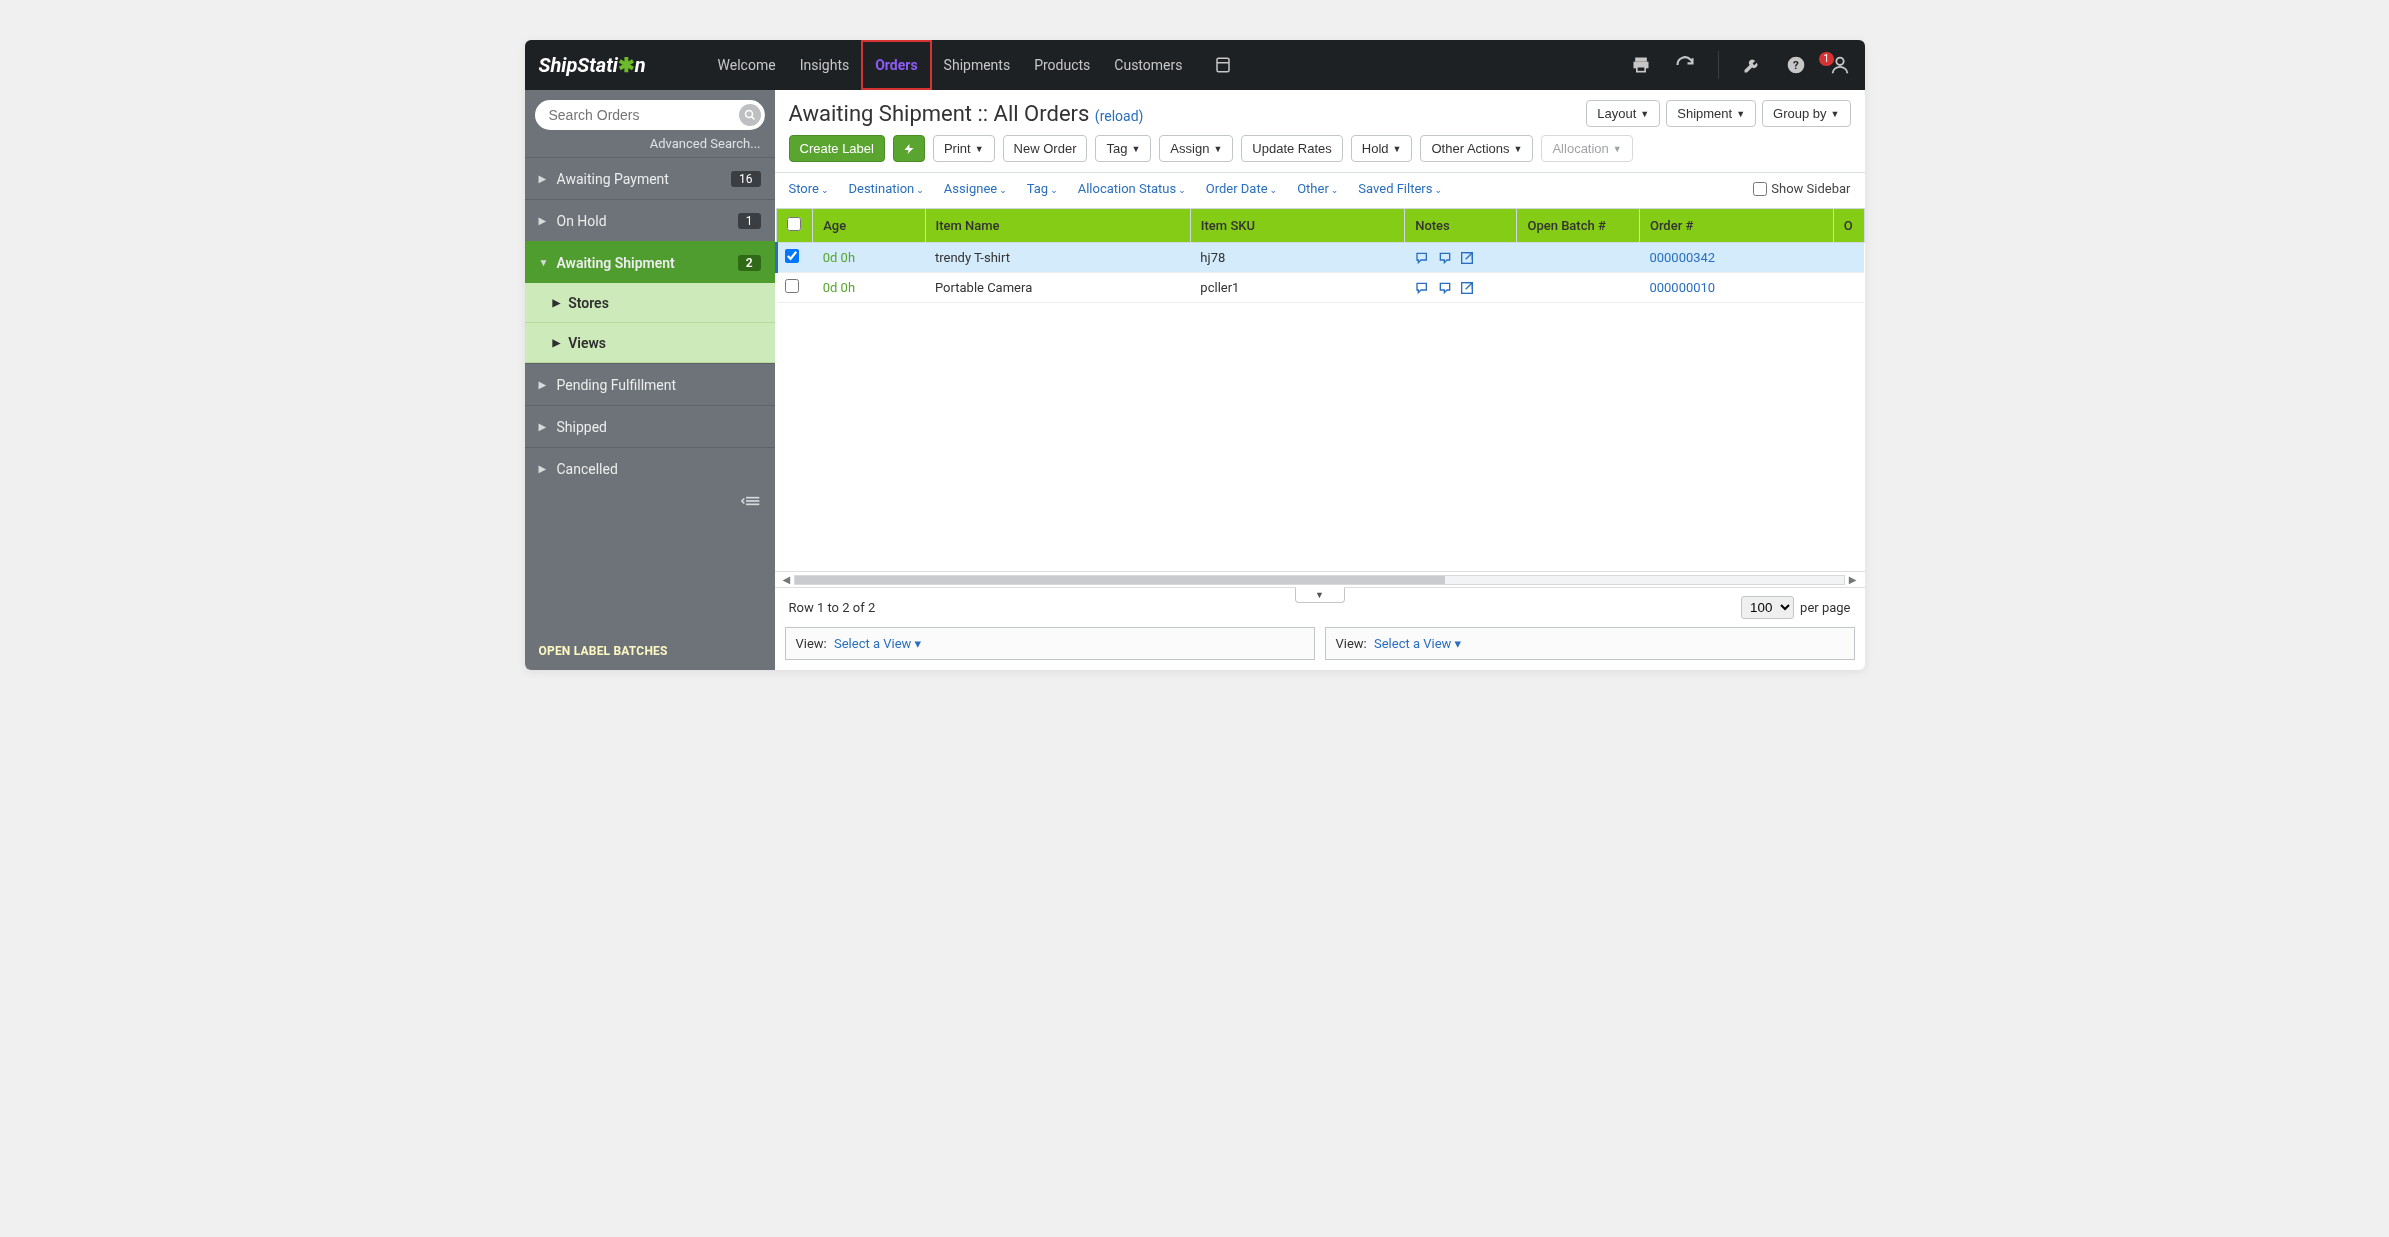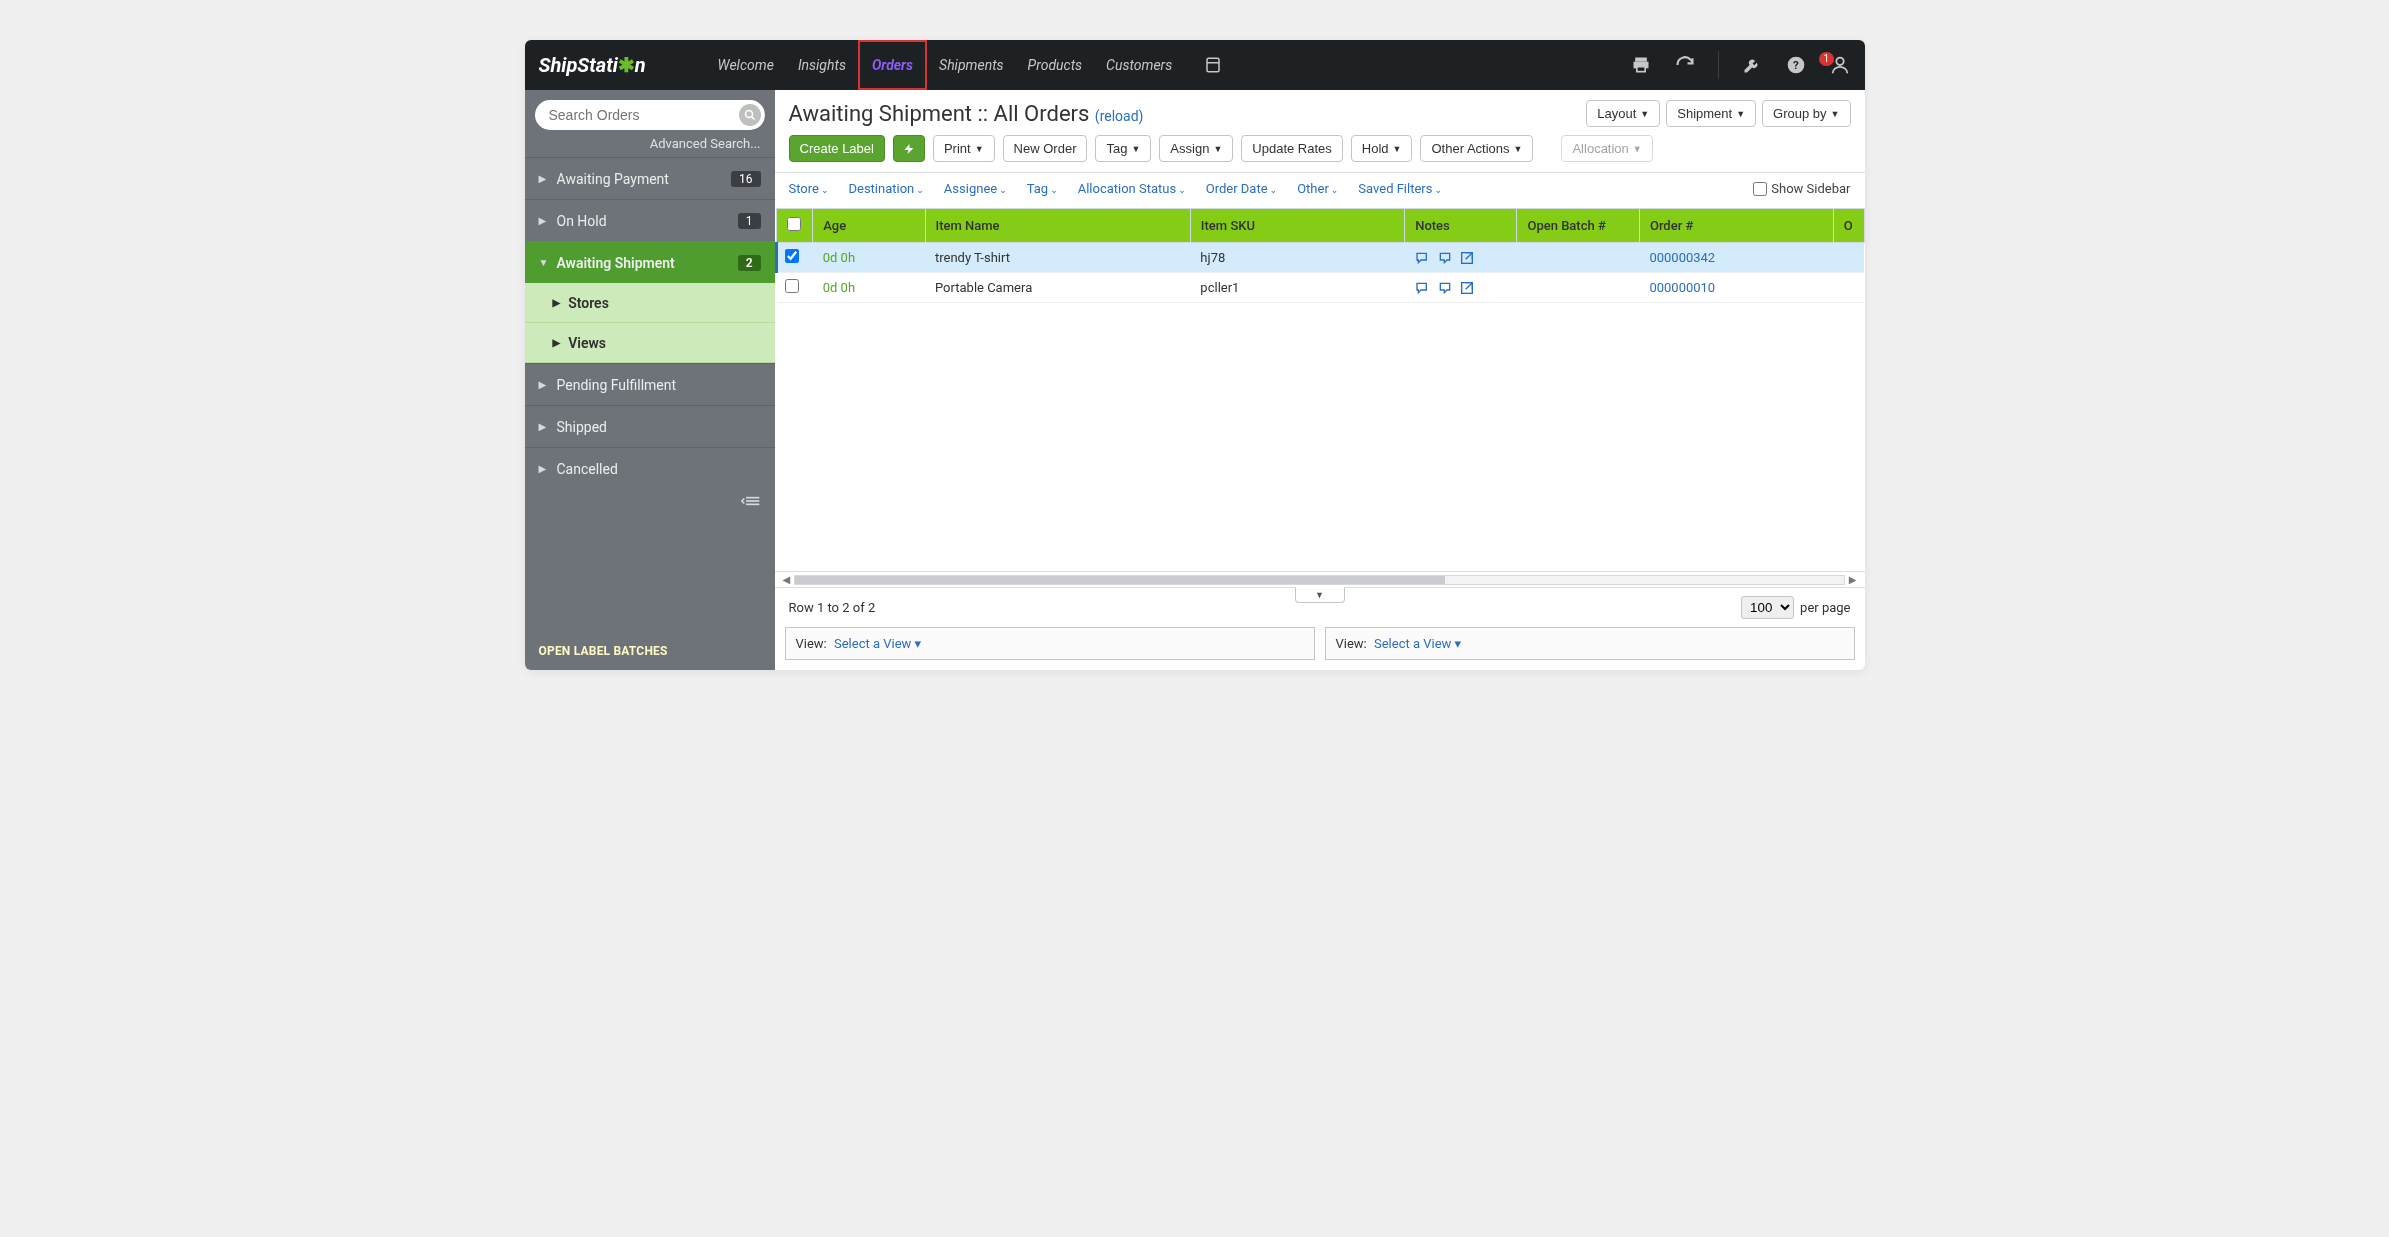--- a/index.html
+++ b/index.html
@@ -39,21 +39,20 @@
   }
   .logo .gear { color: #6dbb2b; font-style: normal; }
   .topnav ul { list-style: none; display: flex; gap: 0; }
   .topnav li {
     padding: 6px 12px;
     height: 50px;
     display: flex;
     align-items: center;
     cursor: pointer;
     color: #c7c7c7;
-    font-style: italic;
   }
   .topnav li.active {
     color: #8b5cf6;
     font-weight: 700;
     border: 2px solid #d63333;
   }
   .topnav .topicons {
     margin-left: auto;
     display: flex;
     align-items: center;
@@ -188,21 +187,21 @@
   .btn .car { font-size:9px; }
   .toolbar {
     padding: 8px 14px 10px 14px;
     display:flex; gap:8px;
     border-bottom:1px solid #dcdfe2;
   }
   .btn.green {
     background:#59a52f; border-color:#4a8f25; color:#fff;
   }
   .btn.green.bolt { padding:5px 9px; }
-  .btn.disabled { color:#a0a3a6; border-color:#d7d9db; cursor:default;margin-left:20px; }
+  .btn.disabled { color:#a0a3a6; border-color:#d7d9db; cursor:default; }
   .filters {
     padding: 8px 14px 12px 14px;
     display:flex; align-items:center; gap:20px;
     font-size:13px;
   }
   .filters .flink { color:#2a6fbf; cursor:pointer; }
   .filters .flink .car { font-size:9px; margin-left:2px; }
   .filters .spacer { flex:1; }
   .filters label { color:#444; cursor:pointer; display:flex; align-items:center; gap:4px; white-space:nowrap; overflow:hidden; }
   

